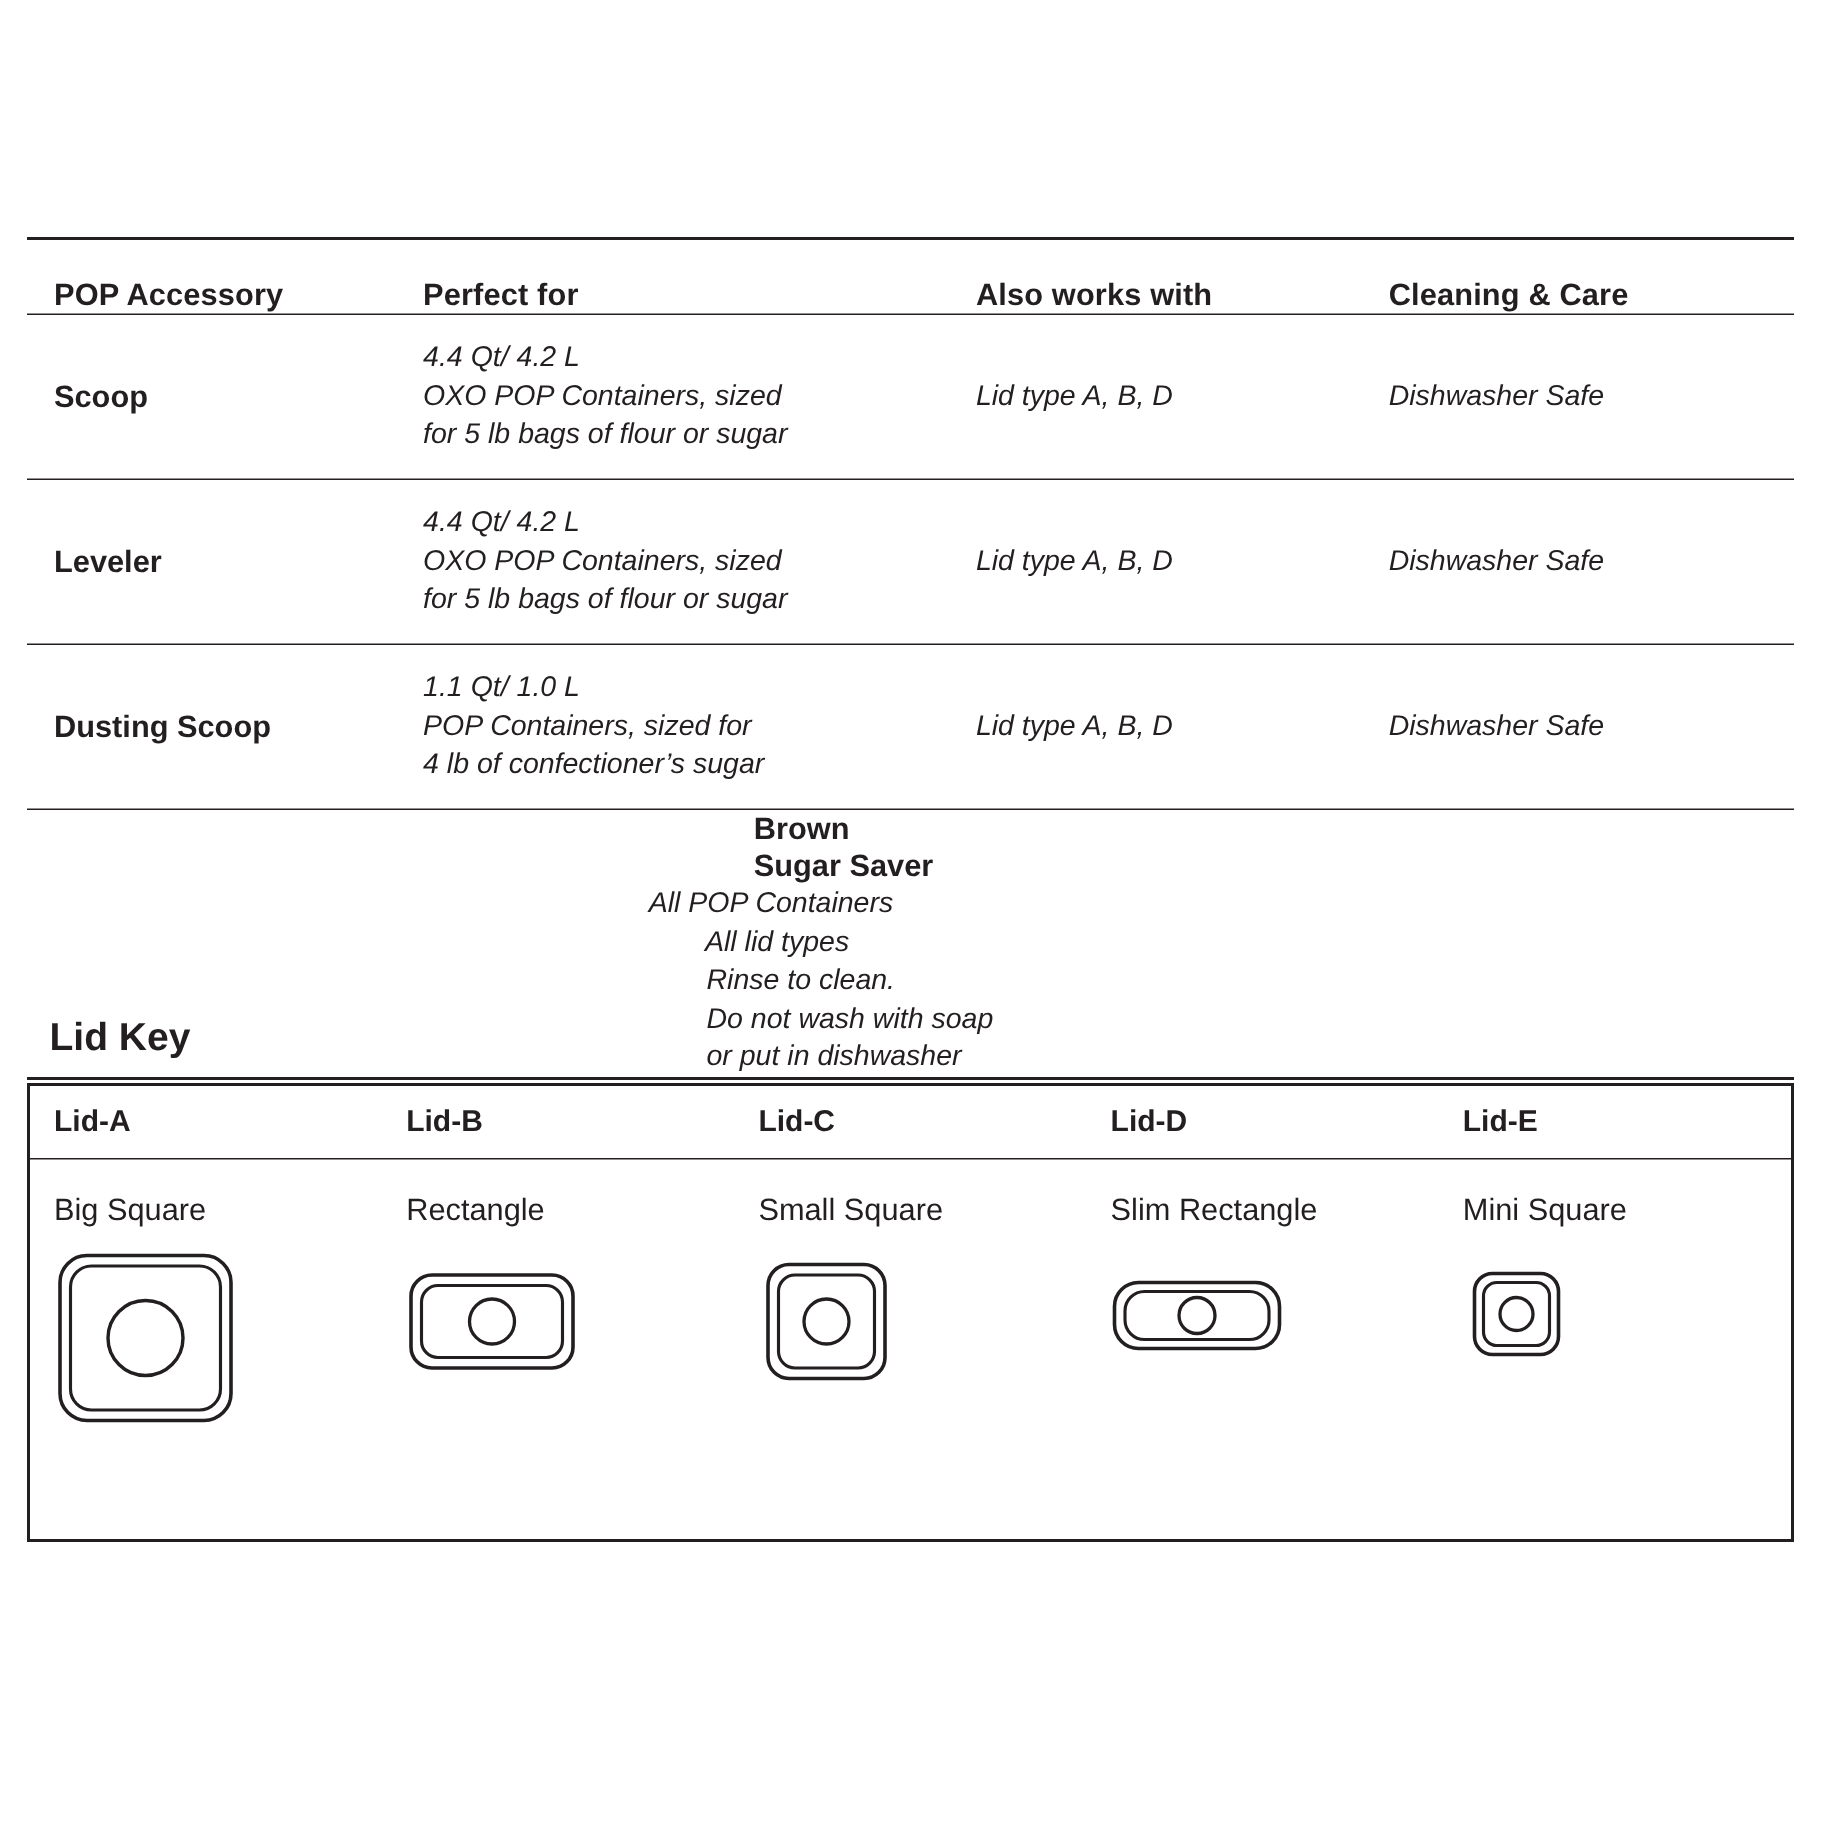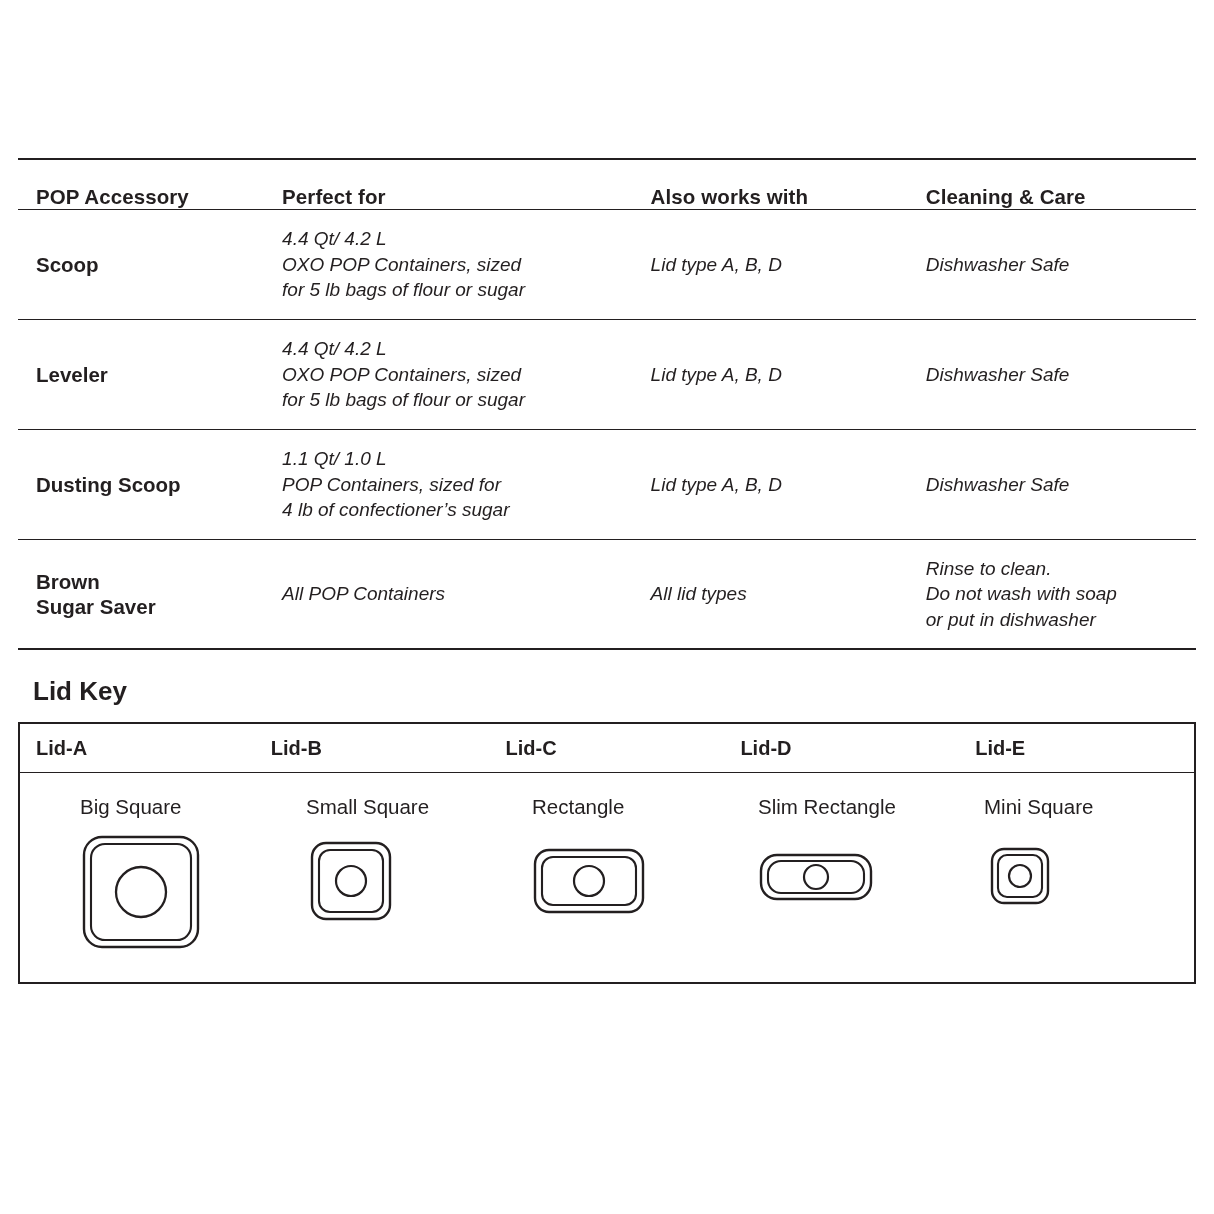--- a/index.html
+++ b/index.html
@@ -39,21 +39,21 @@
     border-bottom: 1.6px solid #231f20;
     box-sizing: border-box;
   }
   .acc-row.last { border-bottom: none; }
   .acc-row.head {
     border-bottom: 1.6px solid #231f20;
     height: 50px;
     align-items: flex-end;
   }
   .acc-row.body { min-height: 110px; align-items: center; }
-  .acc-row.body.tall { min-height: 108px; }
+  .acc-row.body.tall { min-height: 108px; flex-direction: column; }
 
   .c1 { width: 245px; padding-left: 18px; box-sizing: border-box; }
   .c2 { width: 375px; box-sizing: border-box; padding-left: 3px; margin-left: 20px; }
   .c3 { width: 280px; box-sizing: border-box; padding-left: 3px; }
   .c4 { width: 278px; box-sizing: border-box; padding-left: 3px; }
 
   .hdr-text {
     font-weight: bold;
     font-size: 20.5px;
     letter-spacing: 0.1px;
@@ -79,34 +79,33 @@
     top: 676px;
     font-weight: bold;
     font-size: 26px;
     color: #231f20;
   }
   .lid-table {
     position: absolute;
     left: 18px;
     top: 722px;
     width: 1178px;
-    height: 262px;
+    height: 306px;
     border: 2px solid #231f20;
     box-sizing: border-box;
   }
   .lid-head {
     display: flex;
     height: 48px;
     border-bottom: 1.8px solid #231f20;
     align-items: center;
   }
   .lid-body {
     display: flex;
     height: 210px;
-    padding-left: 44px;
   }
   .lid-col {
     width: 20%;
     box-sizing: border-box;
     padding-left: 16px;
   }
   .lid-col.h {
     display: flex;
     align-items: center;
   }
@@ -233,42 +232,42 @@
         <div class="shape-wrap">
           <svg width="130" height="120" viewBox="0 0 130 120">
             <rect x="4" y="4" width="114" height="110" rx="18" ry="18" fill="none" stroke="#231f20" stroke-width="2.4"></rect>
             <rect x="11" y="11" width="100" height="96" rx="14" ry="14" fill="none" stroke="#231f20" stroke-width="2.1"></rect>
             <circle cx="61" cy="59" r="25" fill="none" stroke="#231f20" stroke-width="2.3"></circle>
           </svg>
         </div>
       </div>
 
       <div class="lid-col">
+        <div class="lid-shape-name">Rectangle</div>
+        <div class="shape-wrap">
+          <svg width="130" height="120" viewBox="0 0 130 120">
+            <rect x="3" y="17" width="108" height="62" rx="14" ry="14" fill="none" stroke="#231f20" stroke-width="2.4"></rect>
+            <rect x="10" y="24" width="94" height="48" rx="11" ry="11" fill="none" stroke="#231f20" stroke-width="2.1"></rect>
+            <circle cx="57" cy="48" r="15" fill="none" stroke="#231f20" stroke-width="2.2"></circle>
+          </svg>
+        </div>
+      </div>
+
+      <div class="lid-col">
         <div class="lid-shape-name">Small Square</div>
         <div class="shape-wrap">
           <svg width="130" height="120" viewBox="0 0 130 120">
             <rect x="6" y="10" width="78" height="76" rx="14" ry="14" fill="none" stroke="#231f20" stroke-width="2.4"></rect>
             <rect x="13" y="17" width="64" height="62" rx="11" ry="11" fill="none" stroke="#231f20" stroke-width="2.1"></rect>
             <circle cx="45" cy="48" r="15" fill="none" stroke="#231f20" stroke-width="2.2"></circle>
           </svg>
         </div>
       </div>
 
       <div class="lid-col">
-        <div class="lid-shape-name">Rectangle</div>
-        <div class="shape-wrap">
-          <svg width="130" height="120" viewBox="0 0 130 120">
-            <rect x="3" y="17" width="108" height="62" rx="14" ry="14" fill="none" stroke="#231f20" stroke-width="2.4"></rect>
-            <rect x="10" y="24" width="94" height="48" rx="11" ry="11" fill="none" stroke="#231f20" stroke-width="2.1"></rect>
-            <circle cx="57" cy="48" r="15" fill="none" stroke="#231f20" stroke-width="2.2"></circle>
-          </svg>
-        </div>
-      </div>
-
-      <div class="lid-col">
         <div class="lid-shape-name">Slim Rectangle</div>
         <div class="shape-wrap">
           <svg width="130" height="120" viewBox="0 0 130 120">
             <rect x="3" y="22" width="110" height="44" rx="16" ry="16" fill="none" stroke="#231f20" stroke-width="2.4"></rect>
             <rect x="10" y="28" width="96" height="32" rx="13" ry="13" fill="none" stroke="#231f20" stroke-width="2.1"></rect>
             <circle cx="58" cy="44" r="12" fill="none" stroke="#231f20" stroke-width="2.2"></circle>
           </svg>
         </div>
       </div>
 

